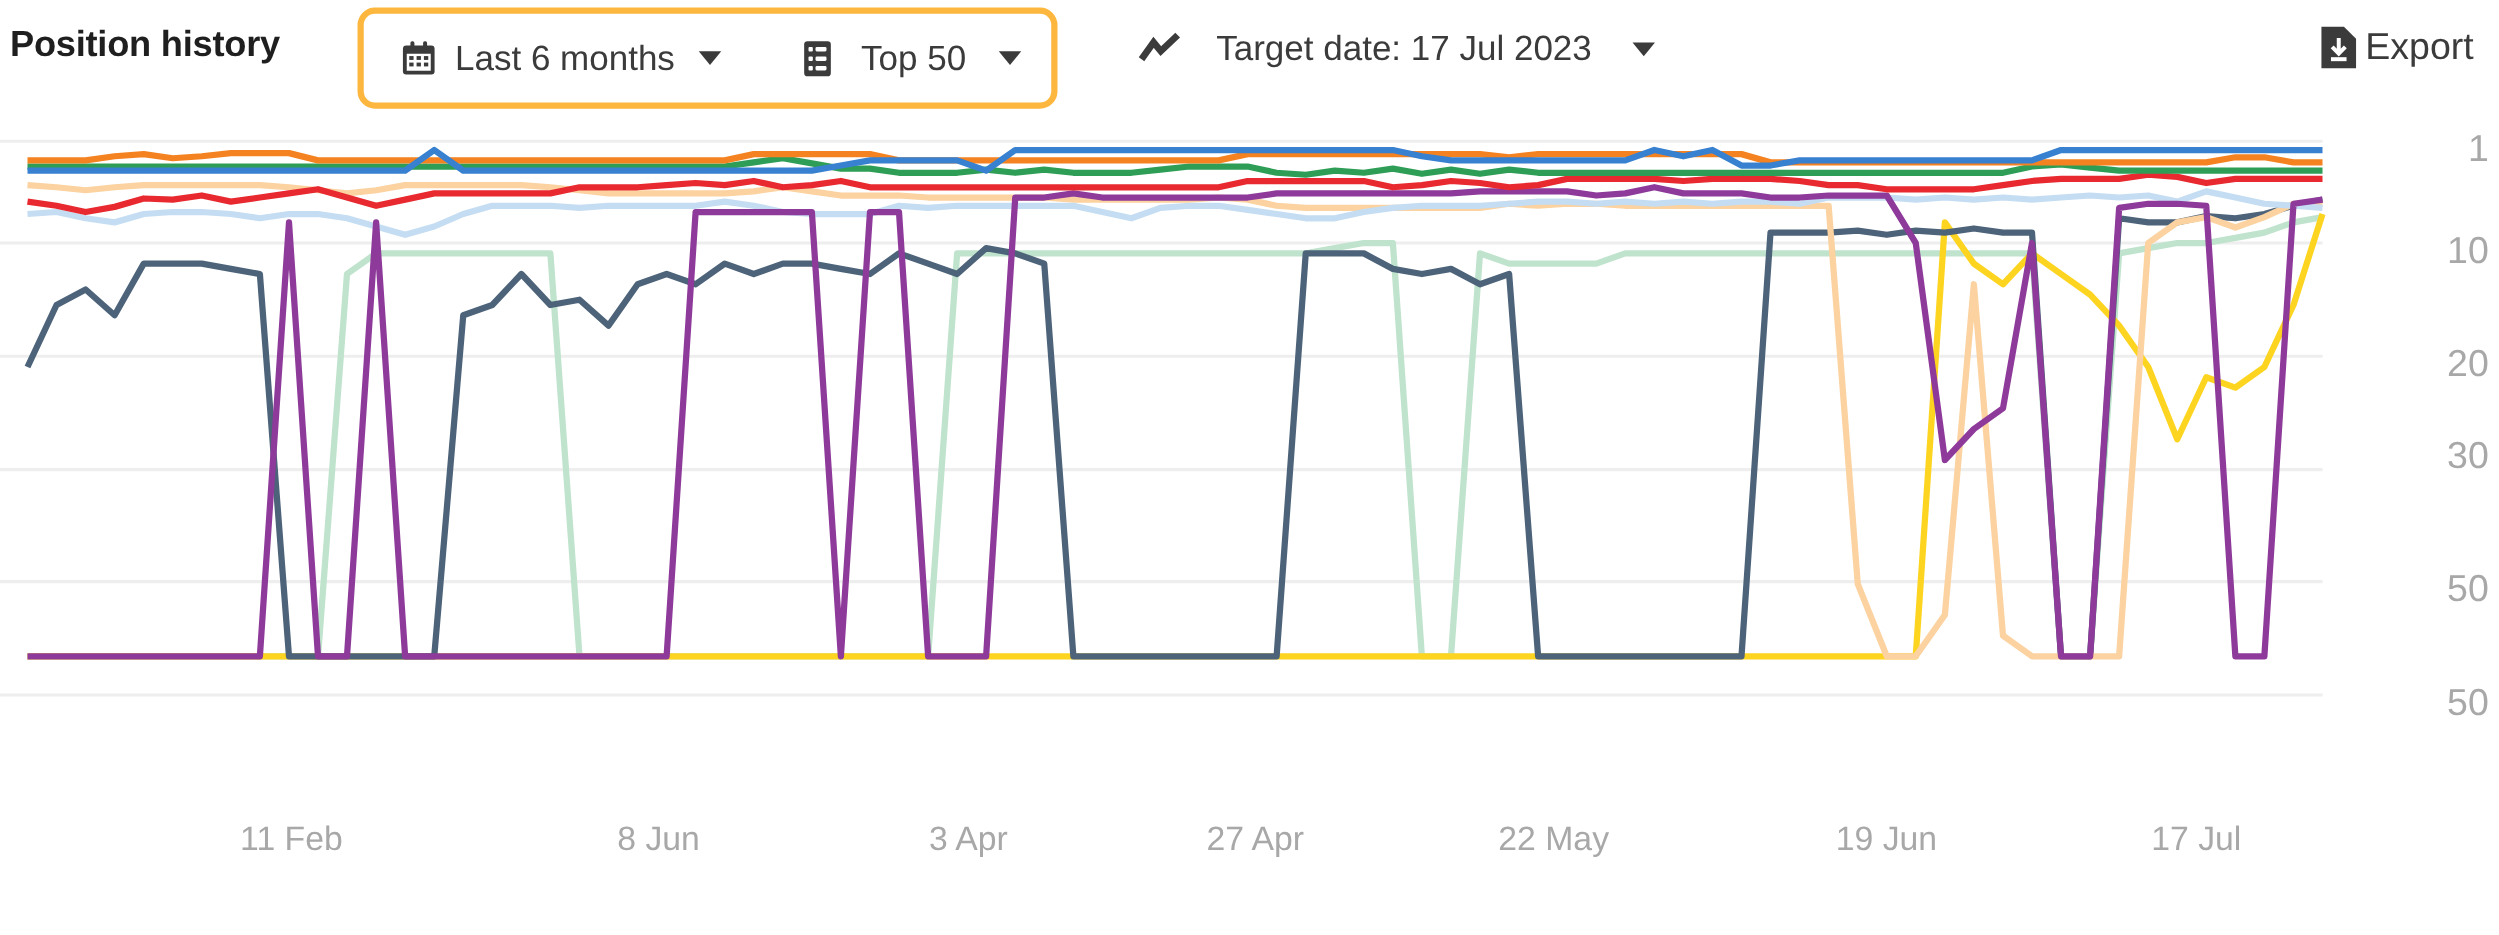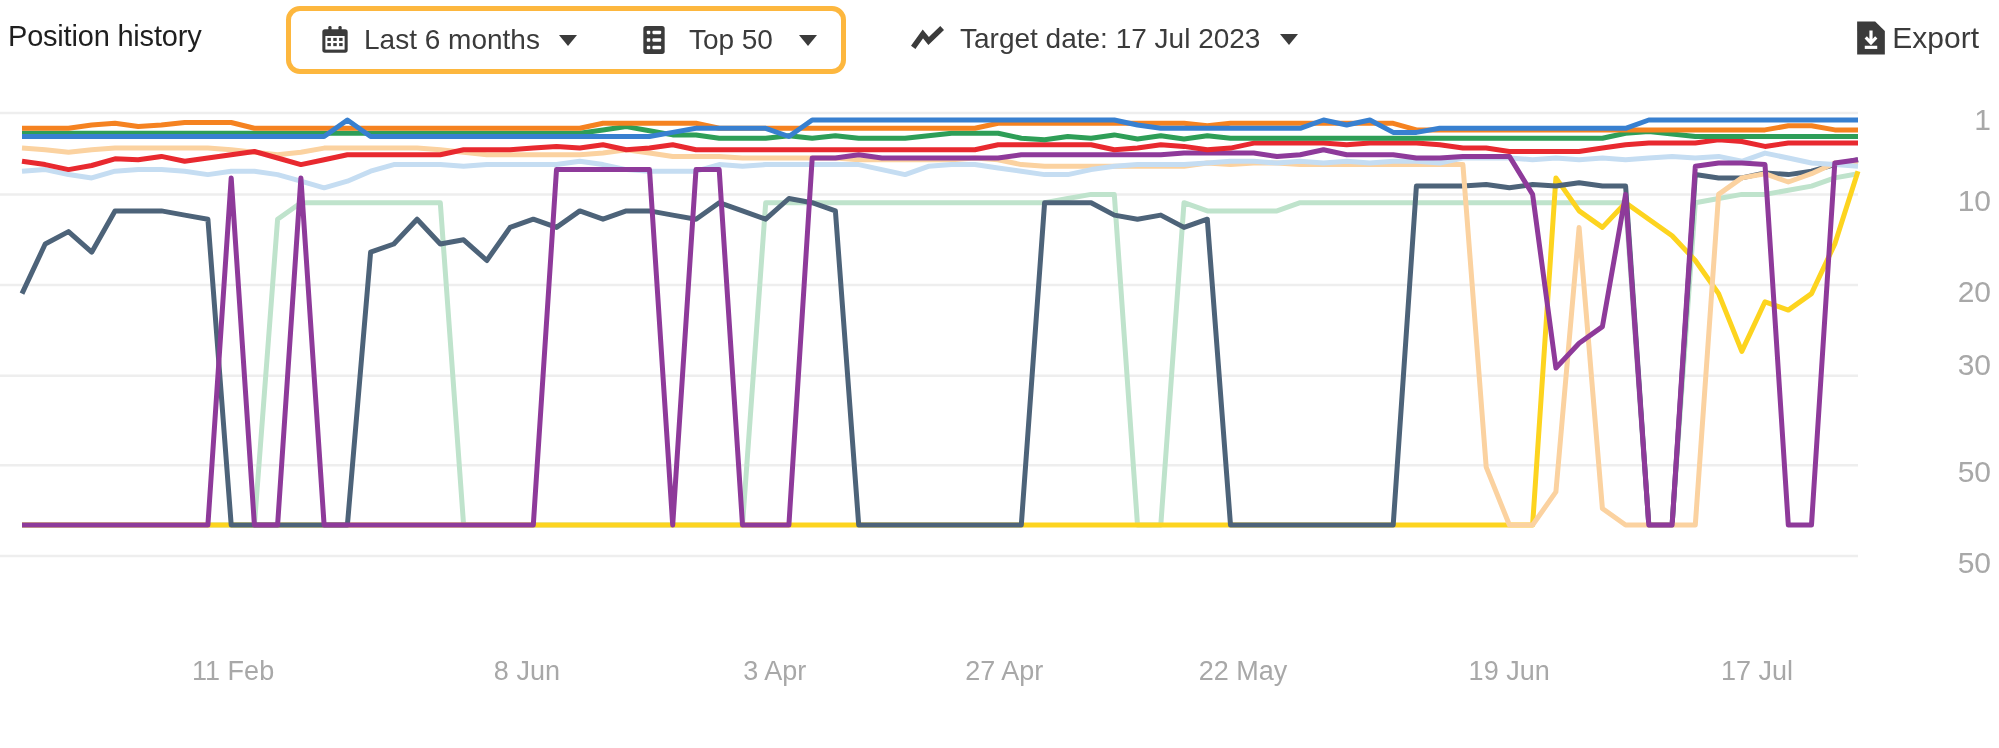--- a/index.html
+++ b/index.html
@@ -14,26 +14,26 @@
   #app { position: relative; width: 1999px; height: 748px; background:#fff; }
 
   
   .header {
     position: absolute; left: 0; top: 0;
     width: 1999px; height: 78px;
     display: flex; align-items: center;
   }
   .page-title {
     position: absolute; left: 8px; top: 20px;
-    font-size: 29px; font-weight: normal; color: #1f1f1f;
+    font-size: 29px; font-weight: bold; color: #1f1f1f;
     letter-spacing: -0.2px; white-space: nowrap;
   }
   .control-group {
     position: absolute; left: 286px; top: 6px;
-    height: 68px;
+    height: 81px;
     border: 5px solid #FDB73E;
     border-radius: 14px;
     display: flex; align-items: center;
     padding: 0 18px 0 22px;
   }
   .ctl {
     display: flex; align-items: center; gap: 13px;
     height: 56px; cursor: pointer; padding: 0 6px;
   }
   .ctl + .ctl { margin-left: 50px; gap: 20px; }
@@ -41,21 +41,21 @@
     font-size: 28px; color: #3b3b3b; white-space: nowrap; font-weight: 400;
   }
   .caret {
     width: 0; height: 0; margin-left: 6px;
     border-left: 9px solid transparent;
     border-right: 9px solid transparent;
     border-top: 11px solid #3b3b3b;
   }
   .target-ctl {
     position: absolute; left: 910px; top: 14px;
-    display: flex; align-items: center; gap: 14px;
+    display: flex; align-items: center; gap: 27px;
     height: 50px; cursor: pointer;
   }
   .export-btn {
     position: absolute; right: 20px; top: 12px;
     display: flex; align-items: center; gap: 4px;
     height: 52px; cursor: pointer;
   }
   .export-label { font-size: 30px; color: #3b3b3b; }
 
   .icon { display: inline-flex; align-items: center; justify-content: center; }

